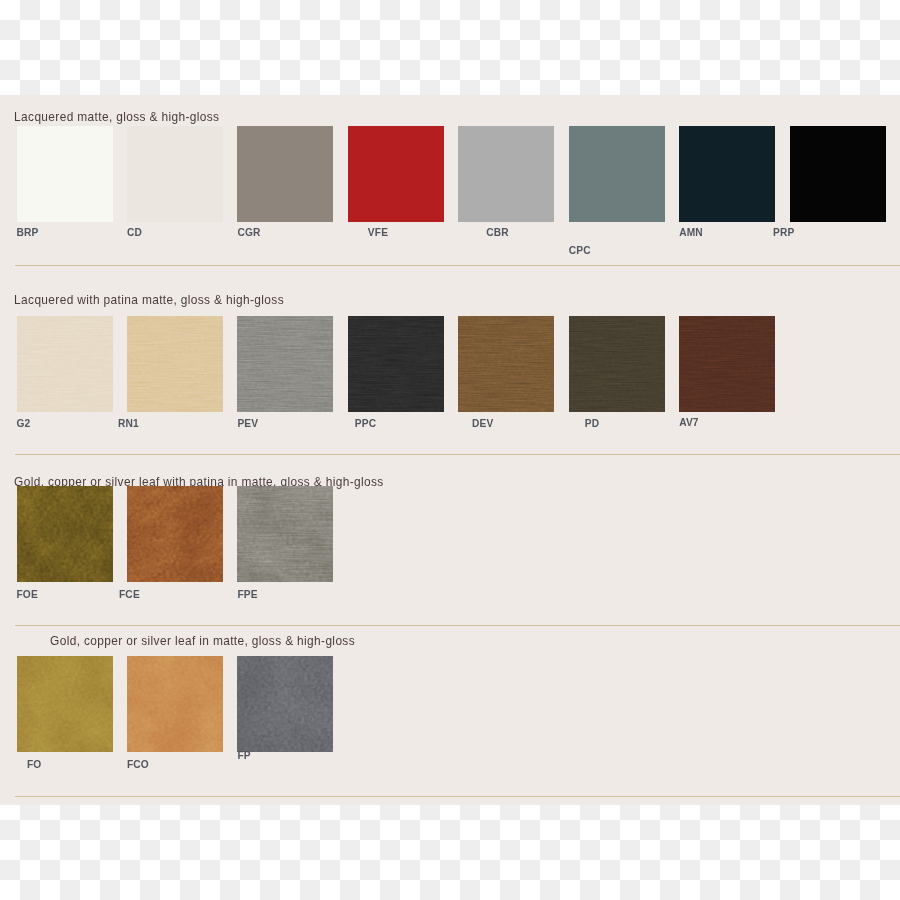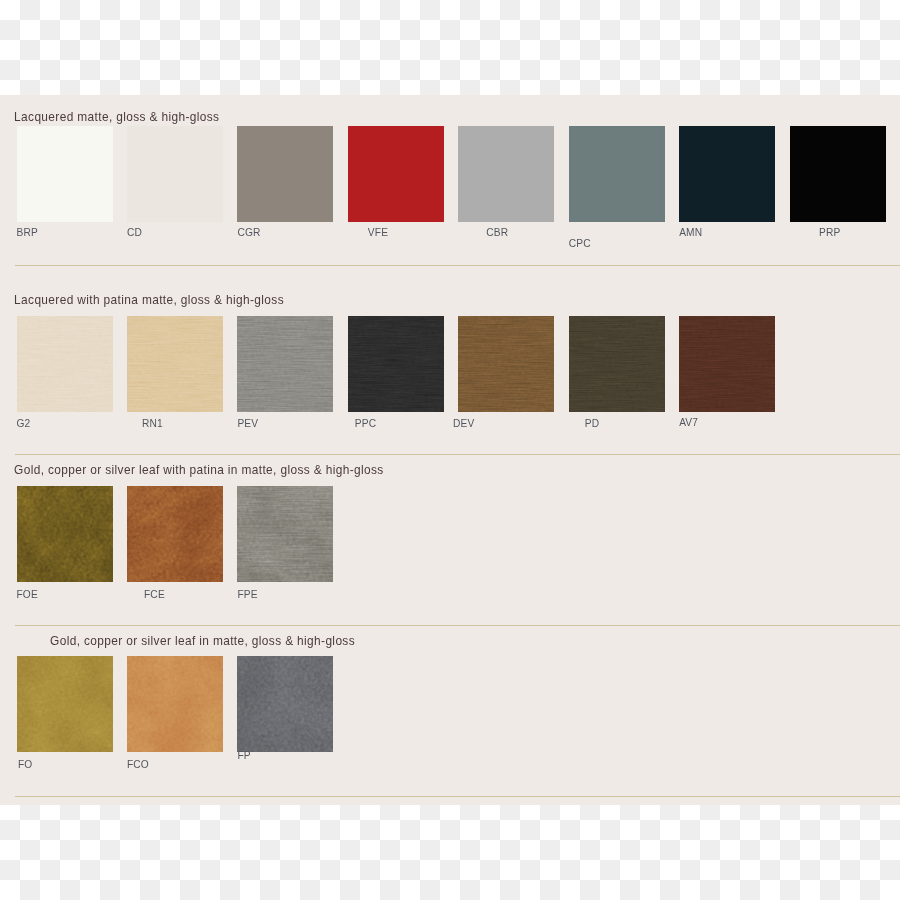--- a/index.html
+++ b/index.html
@@ -21,21 +21,21 @@
   }
   .sec{position:absolute;left:0;width:900px;height:0;}
   .sec-title{
     position:absolute;left:14.1px;
     font-size:11.9px;letter-spacing:0.37px;color:#4a3b3b;
     line-height:12px;white-space:nowrap;
   }
   .sw{position:absolute;width:96px;height:96px;overflow:hidden;}
   .sw > svg{position:absolute;left:0;top:0;display:block;}
   .lbl{position:absolute;font-size:10.2px;letter-spacing:0.15px;color:#51565e;
-       line-height:10px;white-space:nowrap;}
+       line-height:10px;white-space:nowrap;font-weight:bold;}
   .divider{position:absolute;left:15px;width:885px;height:1px;background:#cec39f;}
   #defs{position:absolute;width:0;height:0;overflow:hidden;}
 </style>
 </head>
 <body>
 
 <svg id="defs" aria-hidden="true">
   <defs>
 
     <filter color-interpolation-filters="sRGB" id="fWoodA" x="-10%" y="-10%" width="120%" height="120%">
@@ -99,46 +99,46 @@
   <div class="lbl" style="left: 16.5px; top: 227.8px; color: rgb(81, 86, 94);">BRP</div>
   <div class="sw" style="left: 126.94px; top: 126.4px; background: rgb(235, 231, 224);"></div>
   <div class="lbl" style="left: 126.94px; top: 227.8px; color: rgb(81, 86, 94);">CD</div>
   <div class="sw" style="left: 237.38px; top: 126.4px; background: rgb(142, 134, 125);"></div>
   <div class="lbl" style="left: 237.38px; top: 227.8px; color: rgb(81, 86, 94);">CGR</div>
   <div class="sw" style="left: 347.82px; top: 126.4px; background: rgb(180, 30, 33);"></div>
   <div class="lbl" style="left: 347.82px; top: 227.8px; color: rgb(81, 86, 94); margin-left: 20px;">VFE</div>
   <div class="sw" style="left: 458.26px; top: 126.4px; background: rgb(173, 173, 173);"></div>
   <div class="lbl" style="left: 458.26px; top: 227.8px; color: rgb(81, 86, 94); margin-left: 28px;">CBR</div>
   <div class="sw" style="left: 568.7px; top: 126.4px; background: rgb(109, 124, 124);"></div>
-  <div class="lbl" style="left: 568.7px; top: 239px; color: rgb(81, 86, 94);">CPC</div>
+  <div class="lbl" style="left: 568.7px; top: 246px; color: rgb(81, 86, 94);">CPC</div>
   <div class="sw" style="left: 679.14px; top: 126.4px; background: rgb(16, 32, 40);"></div>
   <div class="lbl" style="left: 679.14px; top: 227.8px; color: rgb(81, 86, 94);">AMN</div>
   <div class="sw" style="left: 789.58px; top: 126.4px; background: rgb(5, 5, 5);"></div>
-  <div class="lbl" style="left: 819px; top: 227.8px; color: rgb(81, 86, 94);">PRP</div>
+  <div class="lbl" style="left: 773px; top: 227.8px; color: rgb(81, 86, 94);">PRP</div>
   <div class="divider" style="top: 264.5px; background: rgb(206, 195, 159);"></div>
 </div>
 
 <div class="sec">
   <div class="sec-title" style="top: 294.3px; color: rgb(74, 59, 59);">Lacquered with patina matte, gloss &amp; high-gloss</div>
   <div class="sw" style="left: 16.5px; top: 315.7px; background: rgb(232, 220, 200);">
       <svg width="96" height="96" viewBox="25 105 96 96">
         <rect x="-200" y="-200" width="500" height="500" filter="url(#fWoodA)" opacity="0.22" style="mix-blend-mode:overlay"></rect>
         <rect x="-200" y="-200" width="500" height="500" filter="url(#fWoodB)" opacity="0.15" style="mix-blend-mode:overlay"></rect>
         <rect x="-200" y="-200" width="500" height="500" filter="url(#fSpeck)" opacity="0.1" style="mix-blend-mode:overlay"></rect>
       </svg>
     </div>
   <div class="lbl" style="left: 16.5px; top: 418.9px; color: rgb(81, 86, 94);">G2</div>
   <div class="sw" style="left: 126.94px; top: 315.7px; background: rgb(224, 200, 159);">
       <svg width="96" height="96" viewBox="62 158 96 96">
         <rect x="-200" y="-200" width="500" height="500" filter="url(#fWoodA)" opacity="0.22" style="mix-blend-mode:overlay"></rect>
         <rect x="-200" y="-200" width="500" height="500" filter="url(#fWoodB)" opacity="0.15" style="mix-blend-mode:overlay"></rect>
         <rect x="-200" y="-200" width="500" height="500" filter="url(#fSpeck)" opacity="0.1" style="mix-blend-mode:overlay"></rect>
       </svg>
     </div>
-  <div class="lbl" style="left: 142px; top: 418.9px; color: rgb(81, 86, 94);">RN1</div>
+  <div class="lbl" style="left: 118px; top: 418.9px; color: rgb(81, 86, 94);">RN1</div>
   <div class="sw" style="left: 237.38px; top: 315.7px; background: rgb(141, 140, 134);">
       <svg width="96" height="96" viewBox="99 51 96 96">
         <rect x="-200" y="-200" width="500" height="500" filter="url(#fWoodA)" opacity="0.22" style="mix-blend-mode:overlay"></rect>
         <rect x="-200" y="-200" width="500" height="500" filter="url(#fWoodB)" opacity="0.15" style="mix-blend-mode:overlay"></rect>
         <rect x="-200" y="-200" width="500" height="500" filter="url(#fSpeck)" opacity="0.1" style="mix-blend-mode:overlay"></rect>
       </svg>
     </div>
   <div class="lbl" style="left: 237.38px; top: 418.9px; color: rgb(81, 86, 94);">PEV</div>
   <div class="sw" style="left: 347.82px; top: 315.7px; background: rgb(45, 45, 45);">
       <svg width="96" height="96" viewBox="136 104 96 96">
@@ -148,42 +148,42 @@
       </svg>
     </div>
   <div class="lbl" style="left: 347.82px; top: 418.9px; color: rgb(81, 86, 94); padding-left: 7px;">PPC</div>
   <div class="sw" style="left: 458.26px; top: 315.7px; background: rgb(122, 90, 53);">
       <svg width="96" height="96" viewBox="13 157 96 96">
         <rect x="-200" y="-200" width="500" height="500" filter="url(#fWoodA)" opacity="0.22" style="mix-blend-mode:overlay"></rect>
         <rect x="-200" y="-200" width="500" height="500" filter="url(#fWoodB)" opacity="0.15" style="mix-blend-mode:overlay"></rect>
         <rect x="-200" y="-200" width="500" height="500" filter="url(#fSpeck)" opacity="0.1" style="mix-blend-mode:overlay"></rect>
       </svg>
     </div>
-  <div class="lbl" style="left: 453px; top: 418.9px; color: rgb(81, 86, 94);">DEV</div>
+  <div class="lbl" style="left: 472px; top: 418.9px; color: rgb(81, 86, 94);">DEV</div>
   <div class="sw" style="left: 568.7px; top: 315.7px; background: rgb(71, 63, 47);">
       <svg width="96" height="96" viewBox="50 50 96 96">
         <rect x="-200" y="-200" width="500" height="500" filter="url(#fWoodA)" opacity="0.22" style="mix-blend-mode:overlay"></rect>
         <rect x="-200" y="-200" width="500" height="500" filter="url(#fWoodB)" opacity="0.15" style="mix-blend-mode:overlay"></rect>
         <rect x="-200" y="-200" width="500" height="500" filter="url(#fSpeck)" opacity="0.1" style="mix-blend-mode:overlay"></rect>
       </svg>
     </div>
   <div class="lbl" style="left: 568.7px; top: 418.9px; color: rgb(81, 86, 94); margin-left: 16px;">PD</div>
   <div class="sw" style="left: 679.14px; top: 315.7px; background: rgb(86, 48, 34);">
       <svg width="96" height="96" viewBox="87 103 96 96">
         <rect x="-200" y="-200" width="500" height="500" filter="url(#fWoodA)" opacity="0.22" style="mix-blend-mode:overlay"></rect>
         <rect x="-200" y="-200" width="500" height="500" filter="url(#fWoodB)" opacity="0.15" style="mix-blend-mode:overlay"></rect>
         <rect x="-200" y="-200" width="500" height="500" filter="url(#fSpeck)" opacity="0.1" style="mix-blend-mode:overlay"></rect>
       </svg>
     </div>
   <div class="lbl" style="left: 679.14px; top: 418px; color: rgb(81, 86, 94);">AV7</div>
   <div class="divider" style="top: 454.4px; background: rgb(206, 195, 159);"></div>
 </div>
 
 <div class="sec">
-  <div class="sec-title" style="top: 464px; color: rgb(74, 59, 59);">Gold, copper or silver leaf with patina in matte, gloss &amp; high-gloss</div>
+  <div class="sec-title" style="top: 476px; color: rgb(74, 59, 59);">Gold, copper or silver leaf with patina in matte, gloss &amp; high-gloss</div>
   <div class="sw" style="left: 16.5px; top: 485.7px; background: rgb(109, 90, 30);">
       <svg width="96" height="96" style="mix-blend-mode:overlay;opacity:0.42">
         <g filter="url(#fCrinkA)" transform="rotate(5 48 48)">
           <rect x="-90" y="-90" width="300" height="300" fill="url(#pHatchA)"></rect>
         </g>
       </svg>
       <svg width="96" height="96" style="mix-blend-mode:overlay;opacity:0.32">
         <g filter="url(#fCrinkB)" transform="rotate(36 48 48)">
           <rect x="-90" y="-90" width="300" height="300" fill="url(#pHatchB)"></rect>
         </g>
@@ -225,21 +225,21 @@
           <path d="M-26 44 C 10 38 44 20 112 -8" stroke="#6a6a6a"></path>
           <path d="M-14 82 C 22 70 56 50 110 18" stroke="#6f6f6f"></path>
           <path d="M  0 112 C 34 94 62 72 118 40" stroke="#6c6c6c"></path>
           <path d="M-22 66 C  8 60 38 48 74 28" stroke="#949494"></path>
           <path d="M 18 118 C 48 94 70 70 120 52" stroke="#919191"></path>
           <path d="M 54 -18 C 68 10 80 34 122 64" stroke="#727272"></path>
           <path d="M-20  2 C  6 12 26 28 52 52" stroke="#8e8e8e"></path>
         </g>
       </svg>
     </div>
-  <div class="lbl" style="left: 144px; top: 589.9px; color: rgb(81, 86, 94);">FCE</div>
+  <div class="lbl" style="left: 119px; top: 589.9px; color: rgb(81, 86, 94);">FCE</div>
   <div class="sw" style="left: 237.38px; top: 485.7px; background: rgb(139, 136, 128);">
       <svg width="96" height="96" style="mix-blend-mode:overlay;opacity:0.09">
         <g filter="url(#fCrinkA)" transform="rotate(-39 48 48)">
           <rect x="-90" y="-90" width="300" height="300" fill="url(#pHatchA)"></rect>
         </g>
       </svg>
       <svg width="96" height="96" viewBox="124 156 96 96">
         <rect x="-200" y="-200" width="500" height="500" filter="url(#fWoodB)" opacity="0.26" style="mix-blend-mode:overlay"></rect>
         <rect x="-200" y="-200" width="500" height="500" filter="url(#fSpeck)" opacity="0.2" style="mix-blend-mode:overlay"></rect>
         <rect x="-200" y="-200" width="500" height="500" filter="url(#fBlotch)" opacity="0.3" style="mix-blend-mode:overlay"></rect>
@@ -282,21 +282,21 @@
           <path d="M-26 44 C 10 38 44 20 112 -8" stroke="#6a6a6a"></path>
           <path d="M-14 82 C 22 70 56 50 110 18" stroke="#6f6f6f"></path>
           <path d="M  0 112 C 34 94 62 72 118 40" stroke="#6c6c6c"></path>
           <path d="M-22 66 C  8 60 38 48 74 28" stroke="#949494"></path>
           <path d="M 18 118 C 48 94 70 70 120 52" stroke="#919191"></path>
           <path d="M 54 -18 C 68 10 80 34 122 64" stroke="#727272"></path>
           <path d="M-20  2 C  6 12 26 28 52 52" stroke="#8e8e8e"></path>
         </g>
       </svg>
     </div>
-  <div class="lbl" style="left: 18px; top: 759.7px; color: rgb(81, 86, 94);">FO</div>
+  <div class="lbl" style="left: 27px; top: 759.7px; color: rgb(81, 86, 94);">FO</div>
   <div class="sw" style="left: 126.94px; top: 656.4px; background: rgb(203, 141, 81);">
       <svg width="96" height="96" style="mix-blend-mode:overlay;opacity:0.12">
         <g filter="url(#fCrinkA)" transform="rotate(-37 48 48)">
           <rect x="-90" y="-90" width="300" height="300" fill="url(#pHatchA)"></rect>
         </g>
       </svg>
       <svg width="96" height="96" style="mix-blend-mode:overlay;opacity:0.09">
         <g filter="url(#fCrinkB)" transform="rotate(-6 48 48)">
           <rect x="-90" y="-90" width="300" height="300" fill="url(#pHatchB)"></rect>
         </g>

